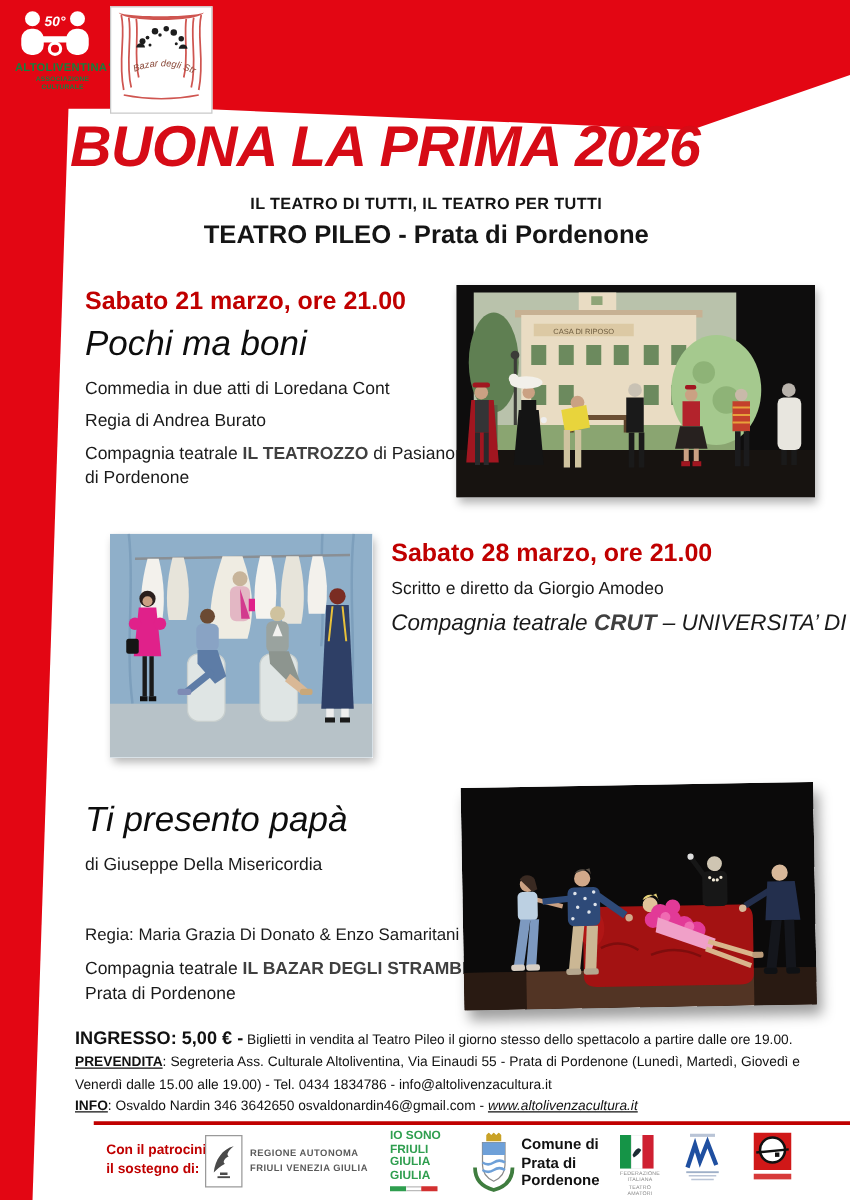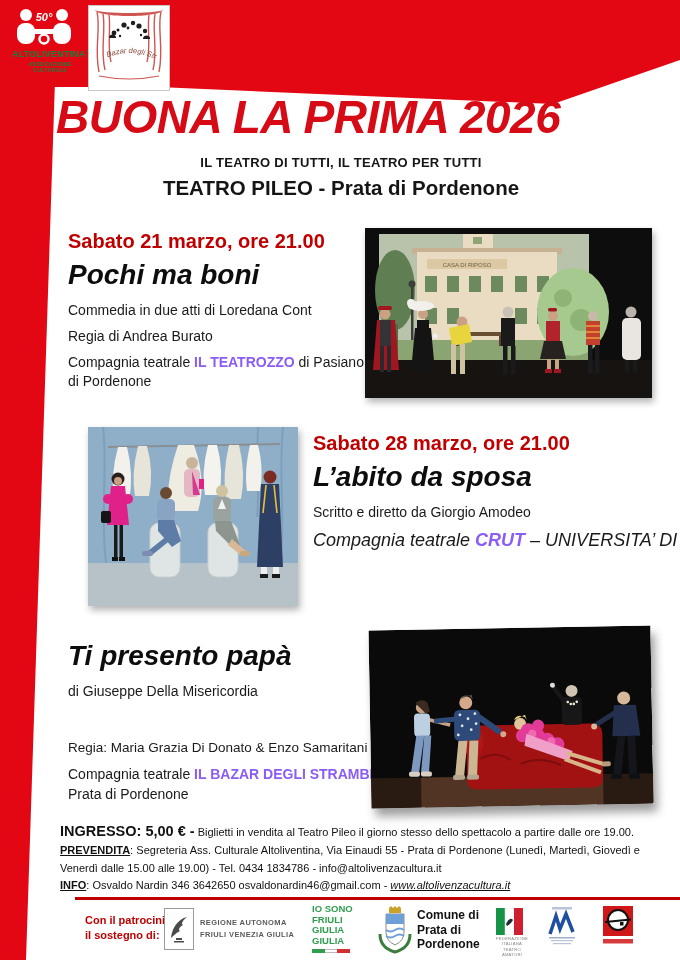--- a/index.html
+++ b/index.html
@@ -20,23 +20,23 @@
 
   
   .title{left:56px;top:90px;width:570px;text-align:left;font-size:46px;font-weight:bold;
          font-style:italic;color:#d60b16;letter-spacing:-.5px;z-index:2;}
   .subtitle{left:56px;top:155px;width:570px;text-align:center;font-size:13px;font-weight:bold;
             letter-spacing:.3px;color:#151515;}
   .venue{left:56px;top:176px;width:570px;text-align:center;font-size:20.5px;font-weight:bold;color:#151515;}
 
   
   .event .date{font-size:20px;font-weight:bold;color:#c00000;margin:0 0 6px 0;}
-  .event .etitle{font-size:28px;font-weight:bold;font-style:italic;color:#0d0d0d;margin:0 0 10px 0;}
+  .event .etitle{font-size:28px;font-weight:normal;font-style:italic;color:#0d0d0d;margin:0 0 10px 0;}
   .event .eline{font-size:14px;margin:0 0 8px 0;color:#1a1a1a;line-height:1.3;}
-  .event b{color:#8b5cf6;}
+  .event b{color:#404040;}
   .event1{left:68px;top:230px;width:296px;}
   .event2{left:313px;top:432px;width:345px;}
   .event2 .eline.nowrap{white-space:nowrap;font-size:18px;font-style:italic;}
   .event3{left:68px;top:640px;width:320px;}
   .event3 .eline.nowrap{white-space:nowrap;font-size:13.5px;margin-top:39px;}
 
   .photo{box-shadow:2px 4px 7px rgba(0,0,0,.30);}
   .photo1{left:365px;top:228px;width:287px;height:170px;}
   .photo2{left:88px;top:427px;width:210px;height:179px;}
   .photo3{left:370px;top:628px;width:282px;height:178px;transform:rotate(-1deg);
@@ -260,21 +260,20 @@
       <path d="M178,58 L175,86 M186,58 L189,86" stroke="#e8c13a" stroke-width="1.6" fill="none"></path>
       <rect x="173" y="140" width="6" height="7" fill="#eee"></rect>
       <rect x="185" y="140" width="6" height="7" fill="#eee"></rect>
       <rect x="172" y="147" width="8" height="4" fill="#1a1a1a"></rect>
       <rect x="184" y="147" width="8" height="4" fill="#1a1a1a"></rect>
     </svg>
   </div>
 
   <div class="abs event event2">
     <div class="date">Sabato 28 marzo, ore 21.00</div>
-    <div class="etitle">L’abito da sposa</div>
     <div class="eline">Scritto e diretto da Giorgio Amodeo</div>
     <div class="eline nowrap"><span>Compagnia teatrale </span><b>CRUT</b><span> – UNIVERSITA’ DI TRIESTE APS</span></div>
   </div>
 
   <div class="abs event event3">
     <div class="etitle">Ti presento papà</div>
     <div class="eline">di Giuseppe Della Misericordia</div>
     <div class="eline nowrap">Regia: Maria Grazia Di Donato &amp; Enzo Samaritani</div>
     <div class="eline" style="margin-bottom:2px;"><span>Compagnia teatrale </span><b>IL BAZAR DEGLI STRAMBI</b></div>
     <div class="eline">Prata di Pordenone</div>

